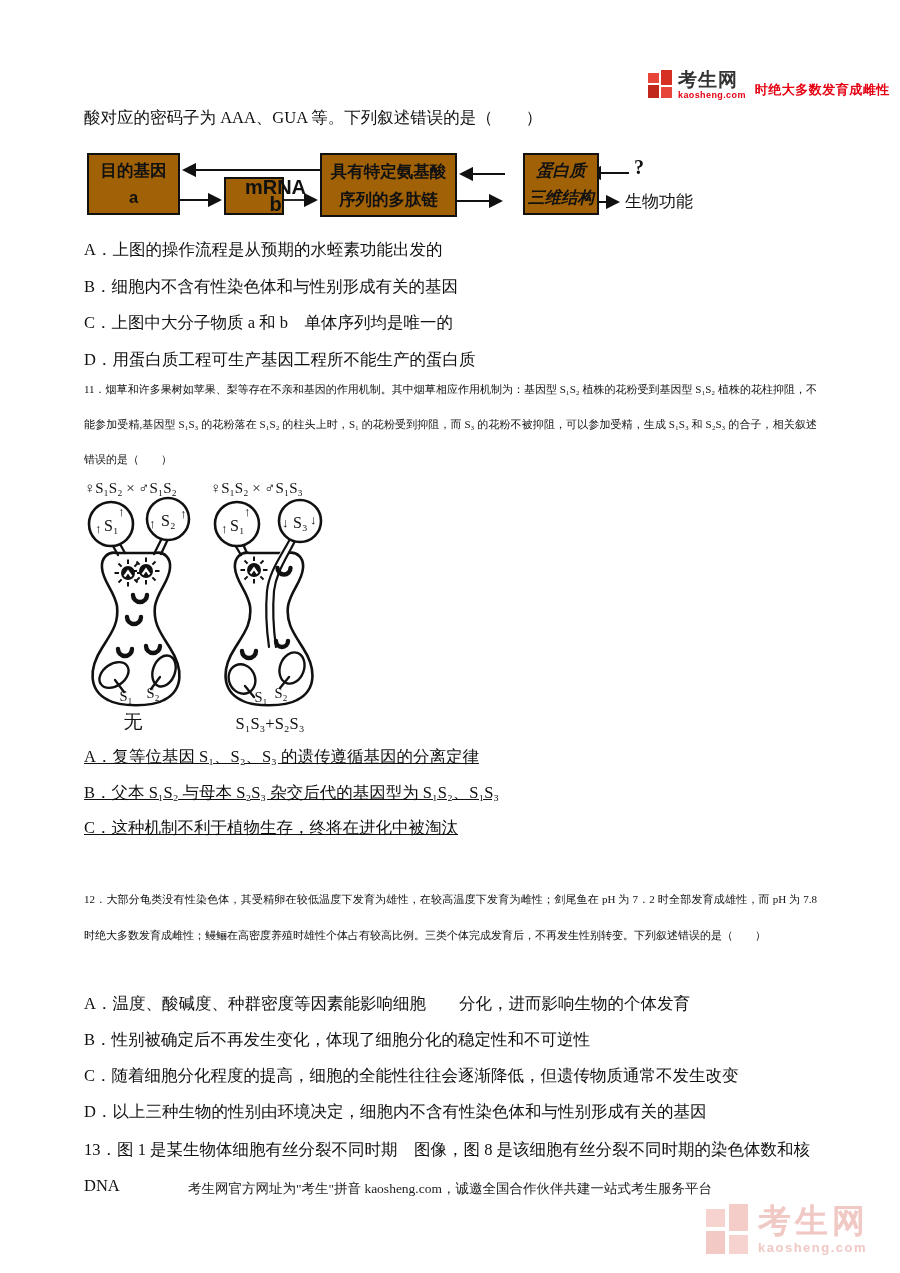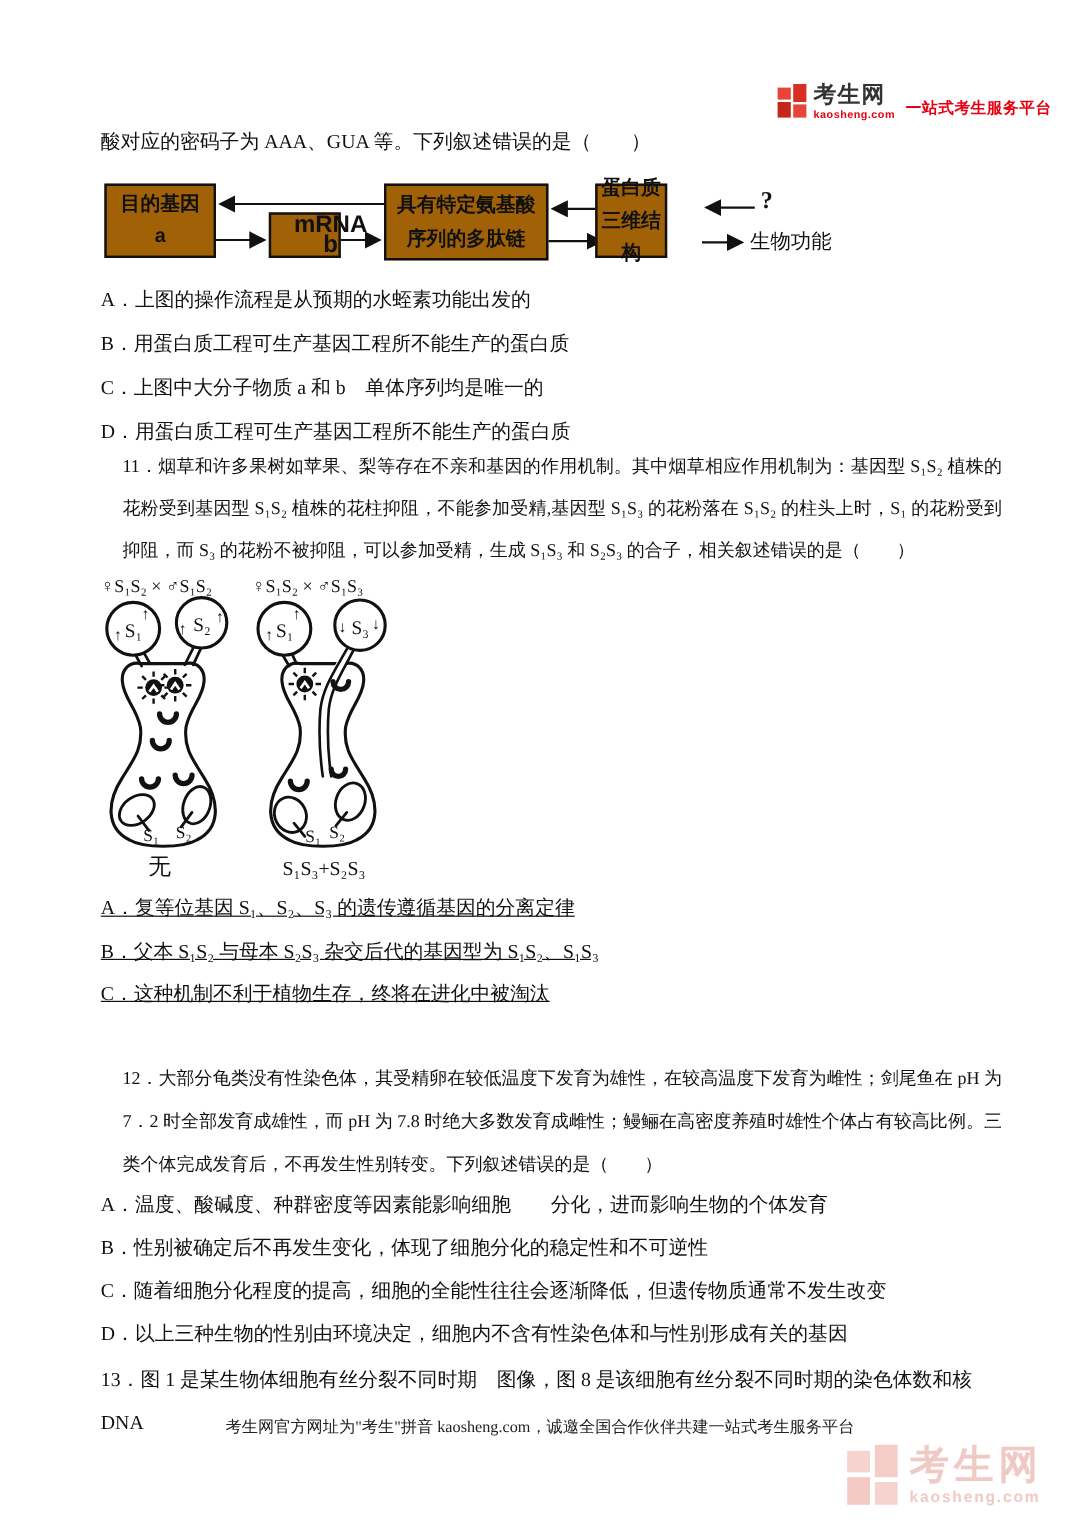--- a/index.html
+++ b/index.html
@@ -17,21 +17,21 @@
   .logo-texts{margin-left:4px;line-height:1;}
   .logo-brand{font-family:"Liberation Sans","DejaVu Sans",sans-serif;font-weight:700;
               font-size:19px;color:#333;letter-spacing:1px;}
   .logo-domain{font-family:"Liberation Sans","DejaVu Sans",sans-serif;font-weight:700;
                font-size:9px;color:#e60012;margin-top:2px;letter-spacing:.4px;}
   .logo-tagline{font-family:"Liberation Sans","DejaVu Sans",sans-serif;font-weight:700;
                 font-size:13px;color:#e60012;margin:11px 0 0 9px;letter-spacing:.5px;}
 
   
   .line{position:absolute;left:84px;width:740px;font-size:16.5px;line-height:36px;white-space:pre-wrap;}
-  .para{position:absolute;left:84px;width:733px;font-size:15px;text-align:justify;white-space:pre-wrap;margin-left:18px;}
+  .para{position:absolute;left:84px;width:733px;font-size:11px;text-align:justify;white-space:pre-wrap;}
   .optlist{position:absolute;left:84px;width:740px;}
   .opt{font-size:16.5px;white-space:pre-wrap;}
   .q10 .opt{height:36.6px;line-height:36.6px;}
   .q11o .opt{height:35.7px;line-height:35.7px;}
   .q12o .opt{height:36px;line-height:36px;}
 
   
   .flowchart{position:absolute;left:84px;top:150px;width:660px;height:74px;}
   .fc-arrows{position:absolute;left:0;top:0;}
   .fbox{position:absolute;border:2px solid #111;box-sizing:border-box;
@@ -87,21 +87,21 @@
     <span class="logo-mark">
       <i class="tl"></i>
         <i class="bl"></i>
         <i class="tr"></i>
         <i class="br"></i>
     </span>
     <span class="logo-texts">
       <div class="logo-brand">考生网</div>
       <div class="logo-domain">kaosheng.com</div>
     </span>
-    <span class="logo-tagline">一站式考生服务平台</span>
+    <span class="logo-tagline">时绝大多数发育成雌性</span>
   </div>
 
   <div class="line" style="top:100px;">酸对应的密码子为 AAA、GUA 等。下列叙述错误的是（　　）</div>
 
   <div class="flowchart">
     <svg class="fc-arrows" width="660" height="74">
       <defs>
         <marker id="arr" viewBox="0 0 10 10" refX="8.5" refY="5" markerWidth="8" markerHeight="8" orient="auto-start-reverse">
           <path d="M0,0 L10,5 L0,10 z" fill="#111"></path>
         </marker>
@@ -121,31 +121,31 @@
       <div>a</div>
     </div>
     <div class="fbox small" style="left:140px;top:27px;width:60px;height:38px;">
       <div>mRNA</div>
       <div>b</div>
     </div>
     <div class="fbox wide" style="left:236px;top:3px;width:137px;height:64px;">
       <div>具有特定氨基酸</div>
       <div>序列的多肽链</div>
     </div>
-    <div class="fbox" style="left:412px;top:3px;width:60px;height:62px;">
+    <div class="fbox" style="left:439px;top:3px;width:76px;height:62px;font-style:italic;">
       <div>蛋白质</div>
       <div>三维结构</div>
     </div>
     <div class="fc-q">?</div>
     <div class="fc-bio">生物功能</div>
   </div>
 
   <div class="optlist q10" style="top:232px;">
     <div class="opt">A．上图的操作流程是从预期的水蛭素功能出发的</div>
-    <div class="opt">B．用蛋白质工程可生产基因工程所不能生产的蛋白质</div>
+    <div class="opt">B．细胞内不含有性染色体和与性别形成有关的基因</div>
     <div class="opt">C．上图中大分子物质 a 和 b　单体序列均是唯一的</div>
     <div class="opt">D．用蛋白质工程可生产基因工程所不能生产的蛋白质</div>
   </div>
 
   <div class="para" style="top:372px;line-height:35px;">11．烟草和许多果树如苹果、梨等存在不亲和基因的作用机制。其中烟草相应作用机制为：基因型 S₁S₂ 植株的花粉受到基因型 S₁S₂ 植株的花柱抑阻，不能参加受精,基因型 S₁S₃ 的花粉落在 S₁S₂ 的柱头上时，S₁ 的花粉受到抑阻，而 S₃ 的花粉不被抑阻，可以参加受精，生成 S₁S₃ 和 S₂S₃ 的合子，相关叙述错误的是（　　）</div>
 
   <svg class="pistils" width="310" height="268" viewBox="0 0 310 268">
     <defs>
       <g id="spik">
         <circle r="7" fill="#111"></circle>

